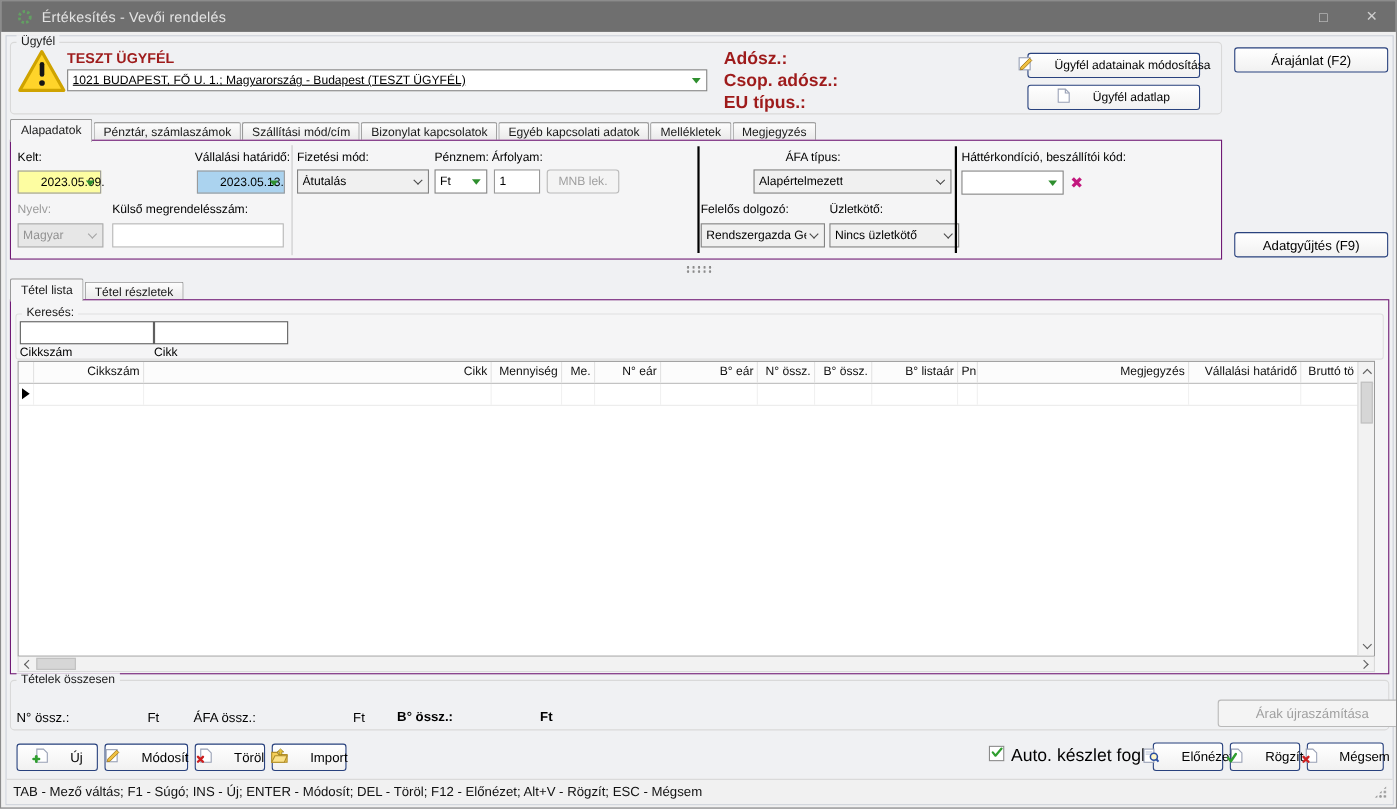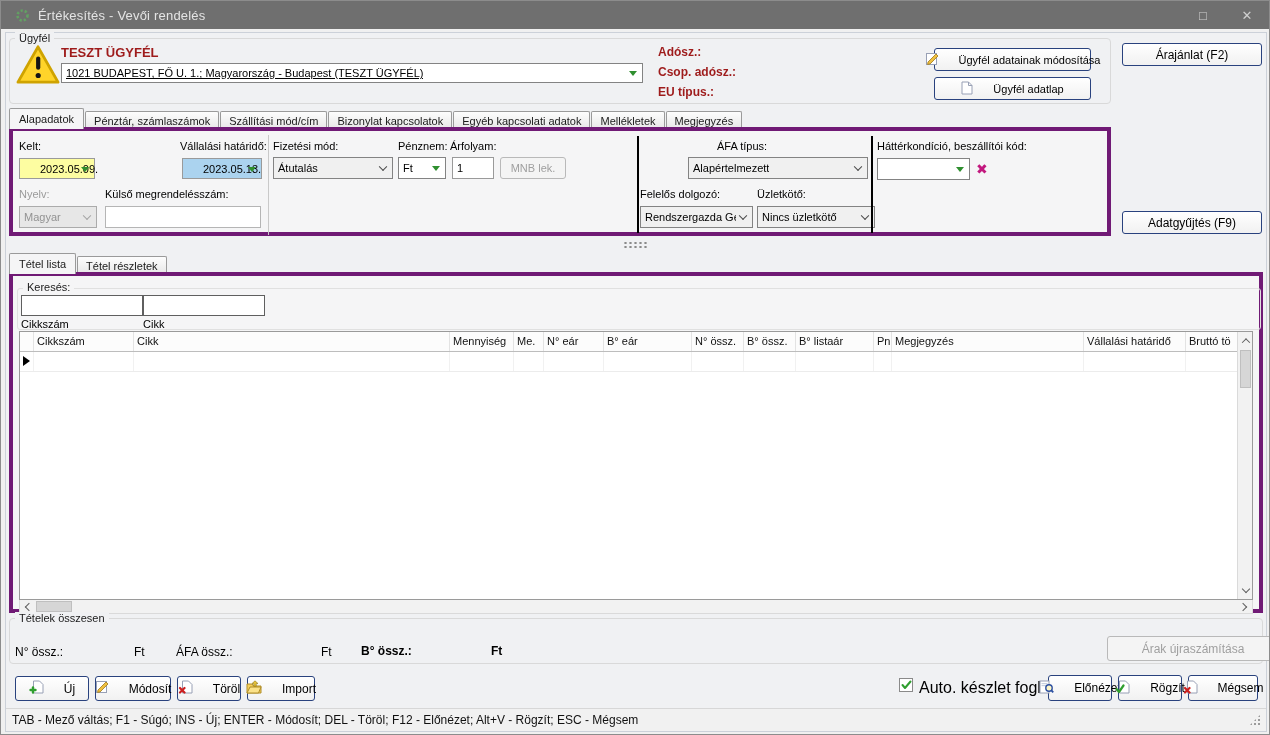--- a/index.html
+++ b/index.html
@@ -16,21 +16,21 @@
   .win-btn { width:44px; height:28px; display:flex; align-items:center; justify-content:center; color:#cfcfcf; font-size:13px; cursor:default; }
 
   .inner-frame { position:absolute; left:4px; top:31px; width:1262px; height:700px; border:1px solid #ccd1d9; background:#f0f1f3; }
 
   
   .group { position:absolute; border:1px solid #d9d9d9; border-radius:4px; }
   .legend { position:absolute; font-size:11px; color:#1a1a1a; background:#f0f1f3; padding:0 4px; white-space:nowrap; }
 
   
   .lbl { position:absolute; font-size:11px; color:#000; white-space:nowrap; }
-  .lbl.red { color:#9e1b1b; font-weight:bold; font-size:12px; }
+  .lbl.red { color:#9e1b1b; font-weight:bold; font-size:16px; }
   .lbl.dis { color:#9b9b9b; }
   .custname { position:absolute; font-size:13px; font-weight:bold; color:#9e1b1b; white-space:nowrap; }
 
   
   .btn { position:absolute; display:flex; align-items:center; justify-content:center; gap:20px;
          background:linear-gradient(#ffffff,#f1f1f1); border:1px solid #29427e; border-radius:3px;
          font-size:11px; color:#000; white-space:nowrap; cursor:default; }
   .btn.big { font-size:12px; }
   .btn.disabled { border-color:#b9b9b9; color:#9f9f9f; background:#f4f4f4; }
 
@@ -50,21 +50,21 @@
   .date.yellow { background:#fdfda1; }
   .date.blue { background:#abd3ef; }
   .clear-x { position:absolute; font-size:14px; font-weight:bold; color:#c2187e; line-height:14px; cursor:default; }
 
   
   .tabstrip { position:absolute; height:20px; white-space:nowrap; }
   .tab { display:inline-block; position:relative; top:2px; font-size:11px; padding:3px 8px 2px 8px;
          border:1px solid #9a9a9a; border-bottom:none; border-radius:2px 2px 0 0;
          background:linear-gradient(#fdfdfd,#e7e7e7); color:#1a1a1a; margin-right:1px; cursor:default; }
   .tab.active { top:0; padding:4px 9px; background:#f5f5f6; z-index:3; }
-  .panel { position:absolute; background:#f5f5f6; border:4px solid #701a75; }
+  .panel { position:absolute; background:#f5f5f6; border:1px solid #701a75;text-align:right; }
 
   .vline { position:absolute; }
 
   
   .splitter { position:absolute; display:flex; align-items:center; justify-content:center; }
   .dots { width:26px; height:7px; background-image:radial-gradient(circle,#8a8a8a 1px,transparent 1.3px); background-size:5px 4px; }
 
   
   .grid { position:absolute; background:#fff; border:1px solid #9a9a9a; overflow:hidden; }
   .gridhead { display:flex; height:20px; padding-right:15px; border-bottom:1px solid #bdbdbd; background:#fcfcfc; }

